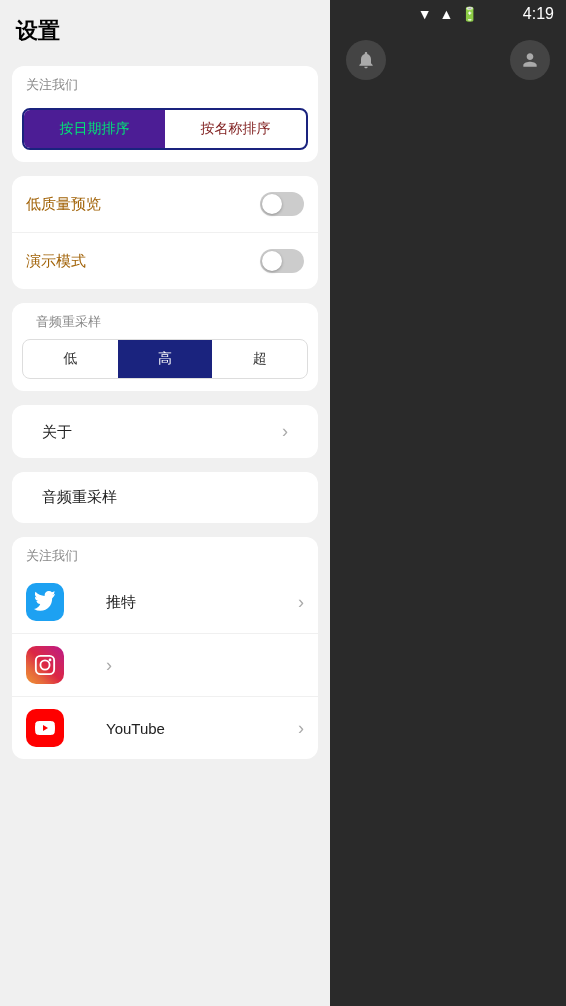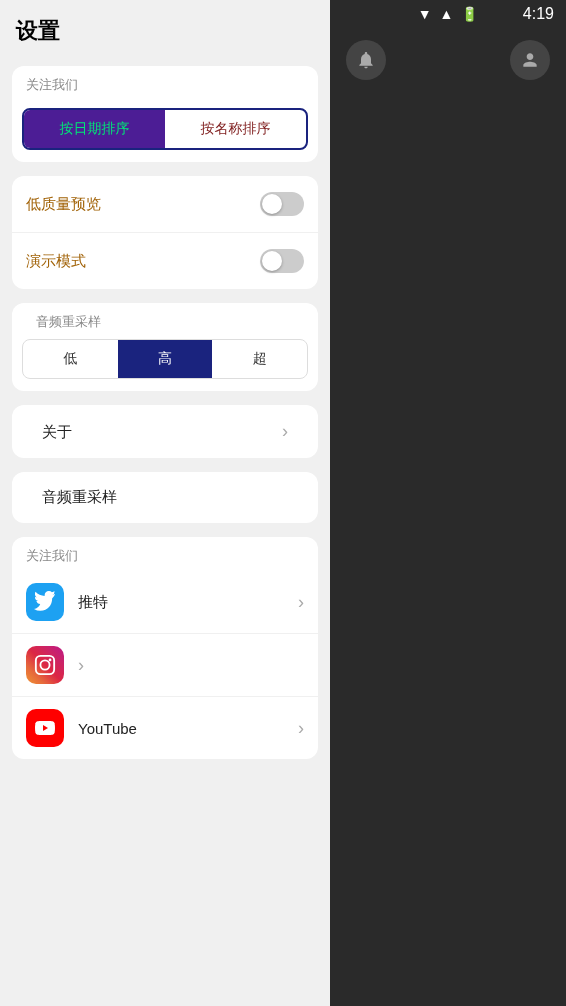--- a/index.html
+++ b/index.html
@@ -155,20 +155,21 @@
       font-size: 18px;
     }
 
     
     .social-row {
       display: flex;
       align-items: center;
       padding: 12px 14px;
       cursor: pointer;
       border-bottom: 1px solid #f0f0f0;
+      gap: 28px;
     }
     .social-row:last-child {
       border-bottom: none;
     }
     .social-icon {
       width: 38px;
       height: 38px;
       border-radius: 10px;
       margin-right: 14px;
       display: flex;

